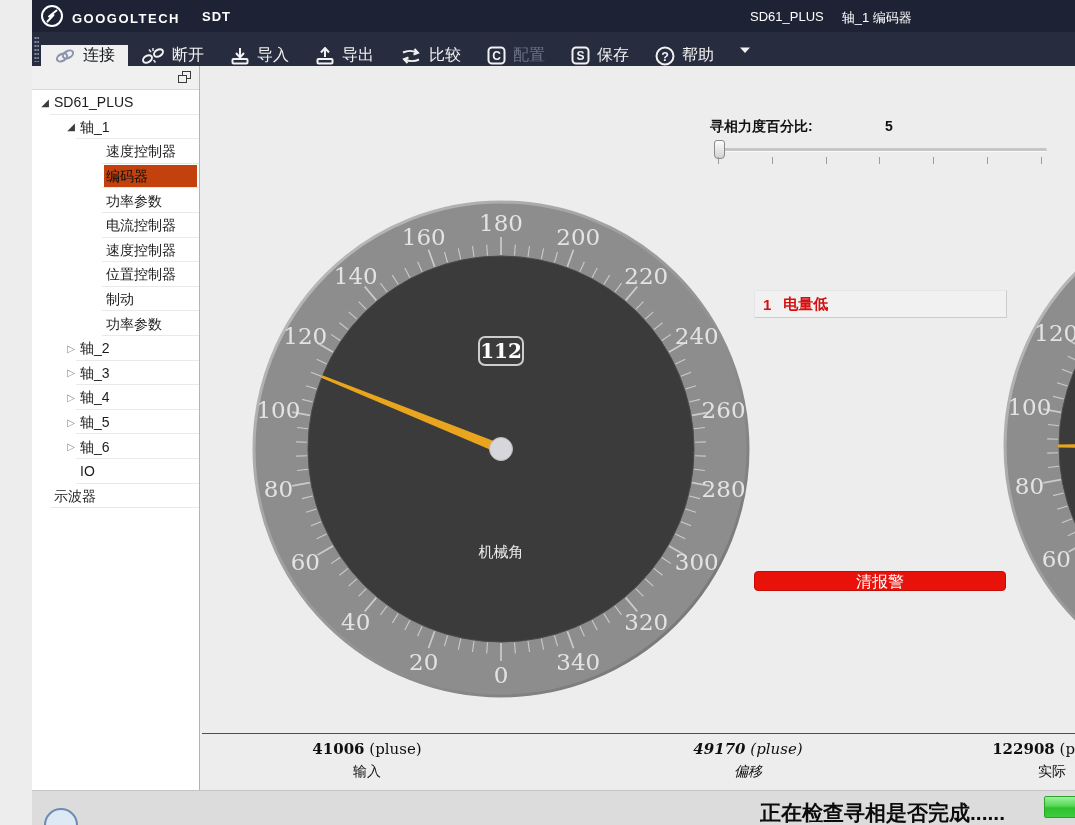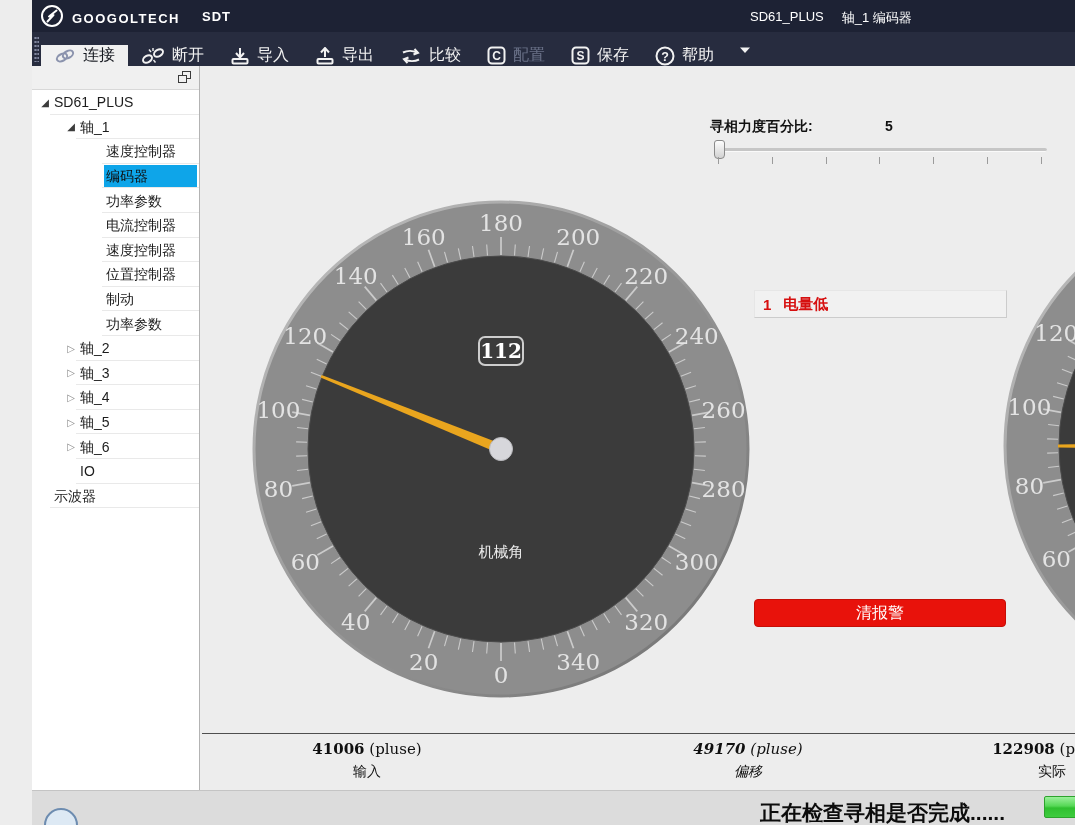--- a/index.html
+++ b/index.html
@@ -35,21 +35,21 @@
   .sidebar { position:relative; width:168px; background:#fff; border-right:1px solid #b3b3b3; }
   .side-header { height:24px; background:#f0f0f0; border-bottom:1px solid #d8d8d8; position:relative; }
   .float-icon { position:absolute; right:8px; top:5px; width:13px; height:12px; }
   .float-icon .b1 { position:absolute; left:0; bottom:0; width:9px; height:8px; border:1.5px solid #3a3a3a; background:#f0f0f0; }
   .float-icon .b2 { position:absolute; right:0; top:0; width:9px; height:8px; border:1.5px solid #3a3a3a; }
   .tree { position:relative; }
   .tree-row { position:relative; height:24.6px; display:flex; align-items:center; font-size:14px; color:#1c1c1c; cursor:pointer; }
   .tree-tri { width:14px; font-size:10px; color:#3c3c3c; flex:none; text-align:center; }
   .tree-tri.collapsed { color:#8a8a8a; }
   .tree-label { flex:1; line-height:22px; padding-left:2px; margin-right:2px; white-space:nowrap; }
-  .tree-row.selected .tree-label { background:#0ea5e9; color:#101010; }
+  .tree-row.selected .tree-label { background:#c2410c; color:#101010; }
   .tree-line { position:absolute; bottom:0; right:0; height:0; border-top:1px solid #e9e9e9; }
 
   
   .main { position:relative; flex:1; background:#ededed; overflow:hidden; }
 
   .slider-label { position:absolute; left:510px; top:52px; font-size:14px; font-weight:bold; color:#111; }
   .slider-value { position:absolute; left:685px; top:52px; font-size:14px; font-weight:bold; color:#111; }
   .slider-track { position:absolute; left:518px; top:82px; width:329px; height:4px;
                   background:#c6c6c6; border-bottom:1px solid #fafafa; border-radius:2px; }
   .slider-handle { position:absolute; left:514px; top:74px; width:11px; height:19px;
@@ -60,21 +60,21 @@
 
   .gauge-svg { position:absolute; width:500px; height:500px; }
   .gauge-1 { left:51px; top:133px; }
   .gauge-2 { left:802px; top:130px; }
 
   .alarm-row { position:absolute; left:554px; top:224px; width:253px; height:28px;
                background:#f1f1f1; border:1px solid #e6e6e6; border-right-color:#cccccc; border-bottom-color:#cccccc;
                display:flex; align-items:center; gap:12px; padding-left:8px; cursor:default; }
   .alarm-row span { color:#d60f0f; font-size:15px; font-weight:bold; }
 
-  .clear-btn { position:absolute; left:554px; top:533px; width:252px; height:28px;
+  .clear-btn { position:absolute; left:554px; top:505px; width:252px; height:20px;
                background:#e8120b; border:1px solid #c60e07; border-radius:4px;
                color:#fff; font-size:16px; cursor:pointer; font-family:Liberation Serif, serif; }
 
   .bottom-sep { position:absolute; left:2px; right:0; top:667px; border-top:1px solid #4f4f4f; }
   .readout { position:absolute; top:674px; transform:translateX(-50%); text-align:center; white-space:nowrap; }
   .readout .num-line { font-family:"DejaVu Serif", serif; font-size:15px; color:#101010; }
   .readout .num-line b { font-weight:bold; }
   .readout .ro-label { font-size:14px; color:#101010; margin-top:5px; }
   .readout-1 { left:167px; } .readout-2 { left:548px;font-style:italic; } .readout-3 { left:852px; }
 

